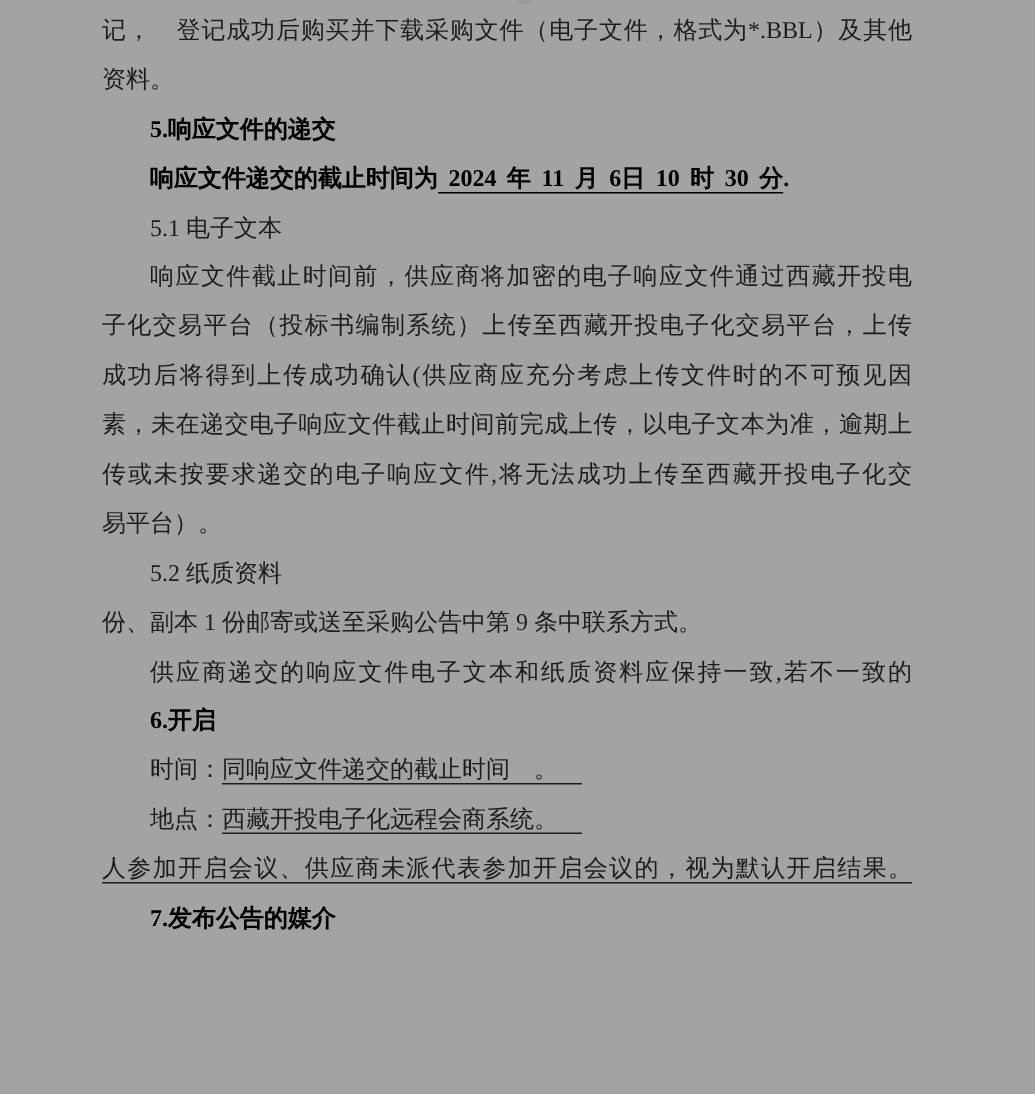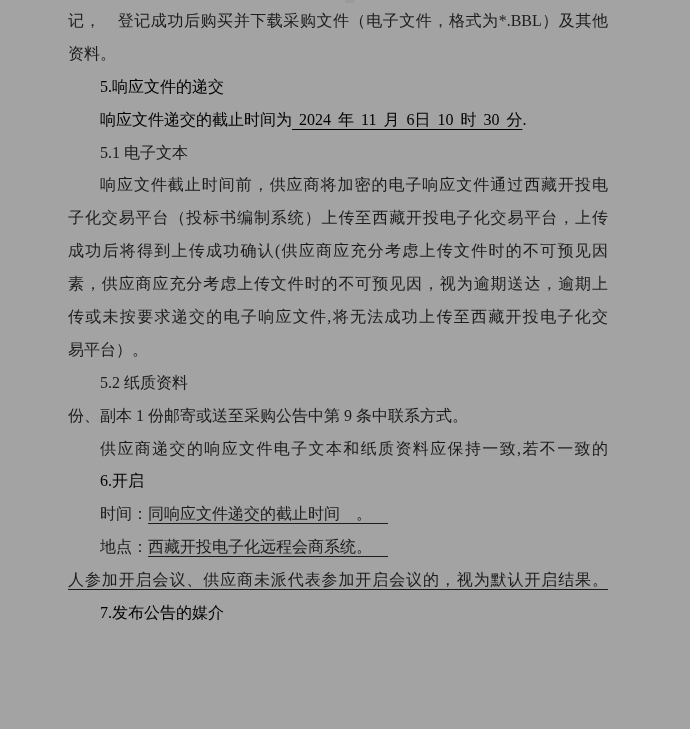--- a/index.html
+++ b/index.html
@@ -25,21 +25,21 @@
     white-space: pre-wrap;
   }
   .just {
     text-align: justify;
     text-align-last: justify;
   }
   .indent {
     text-indent: 32px;
   }
   .bold {
-    font-weight: 400;
+    font-weight: 700;
     color: #000000;
   }
   .u {
     text-decoration: underline;
     text-decoration-thickness: 1.2px;
     text-underline-offset: 4px;
   }
   .date-u {
     word-spacing: 3px;
     text-align: center;
@@ -64,21 +64,21 @@
   <div class="line">资料。</div>
 
   <div class="line bold indent">5.响应文件的递交</div>
 
   <div class="line bold indent"><span>响应文件递交的截止时间为</span><span class="u date-u"> 2024 年 11 月 6日 10 时 30 分</span><span>.</span></div>
 
   <div class="line indent">5.1 电子文本</div>
   <div class="line just indent">响应文件截止时间前，供应商将加密的电子响应文件通过西藏开投电</div>
   <div class="line just">子化交易平台（投标书编制系统）上传至西藏开投电子化交易平台，上传</div>
   <div class="line just">成功后将得到上传成功确认(供应商应充分考虑上传文件时的不可预见因</div>
-  <div class="line just">素，供应商应充分考虑上传文件时的不可预见因，视为逾期送达，逾期上</div>
+  <div class="line just">素，未在递交电子响应文件截止时间前完成上传，以电子文本为准，逾期上</div>
   <div class="line just">传或未按要求递交的电子响应文件,将无法成功上传至西藏开投电子化交</div>
   <div class="line">易平台）。</div>
 
   <div class="line indent">5.2 纸质资料</div>
   <div class="line">份、副本 1 份邮寄或送至采购公告中第 9 条中联系方式。</div>
   <div class="line just indent">供应商递交的响应文件电子文本和纸质资料应保持一致,若不一致的</div>
 
   <div class="line bold indent">6.开启</div>
   <div class="line indent"><span>时间：</span><span class="u">同响应文件递交的截止时间　。　</span></div>
   <div class="line indent"><span>地点：</span><span class="u">西藏开投电子化远程会商系统。　</span></div>

